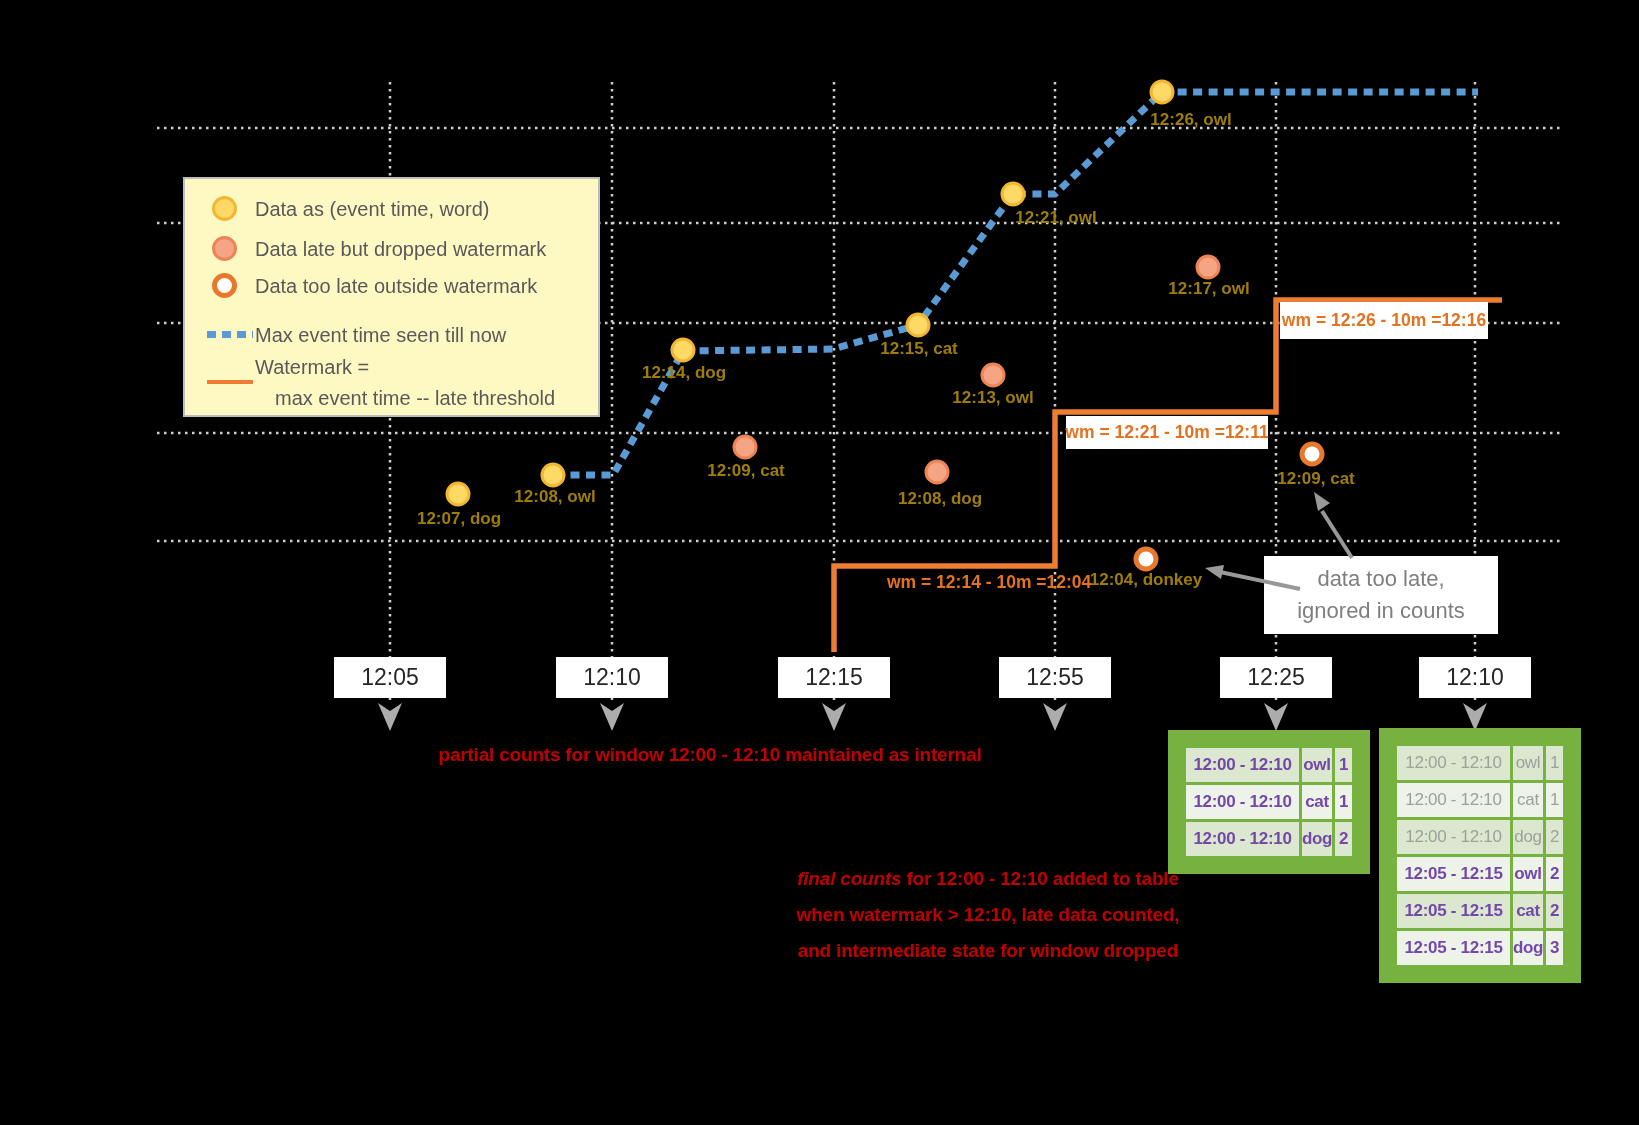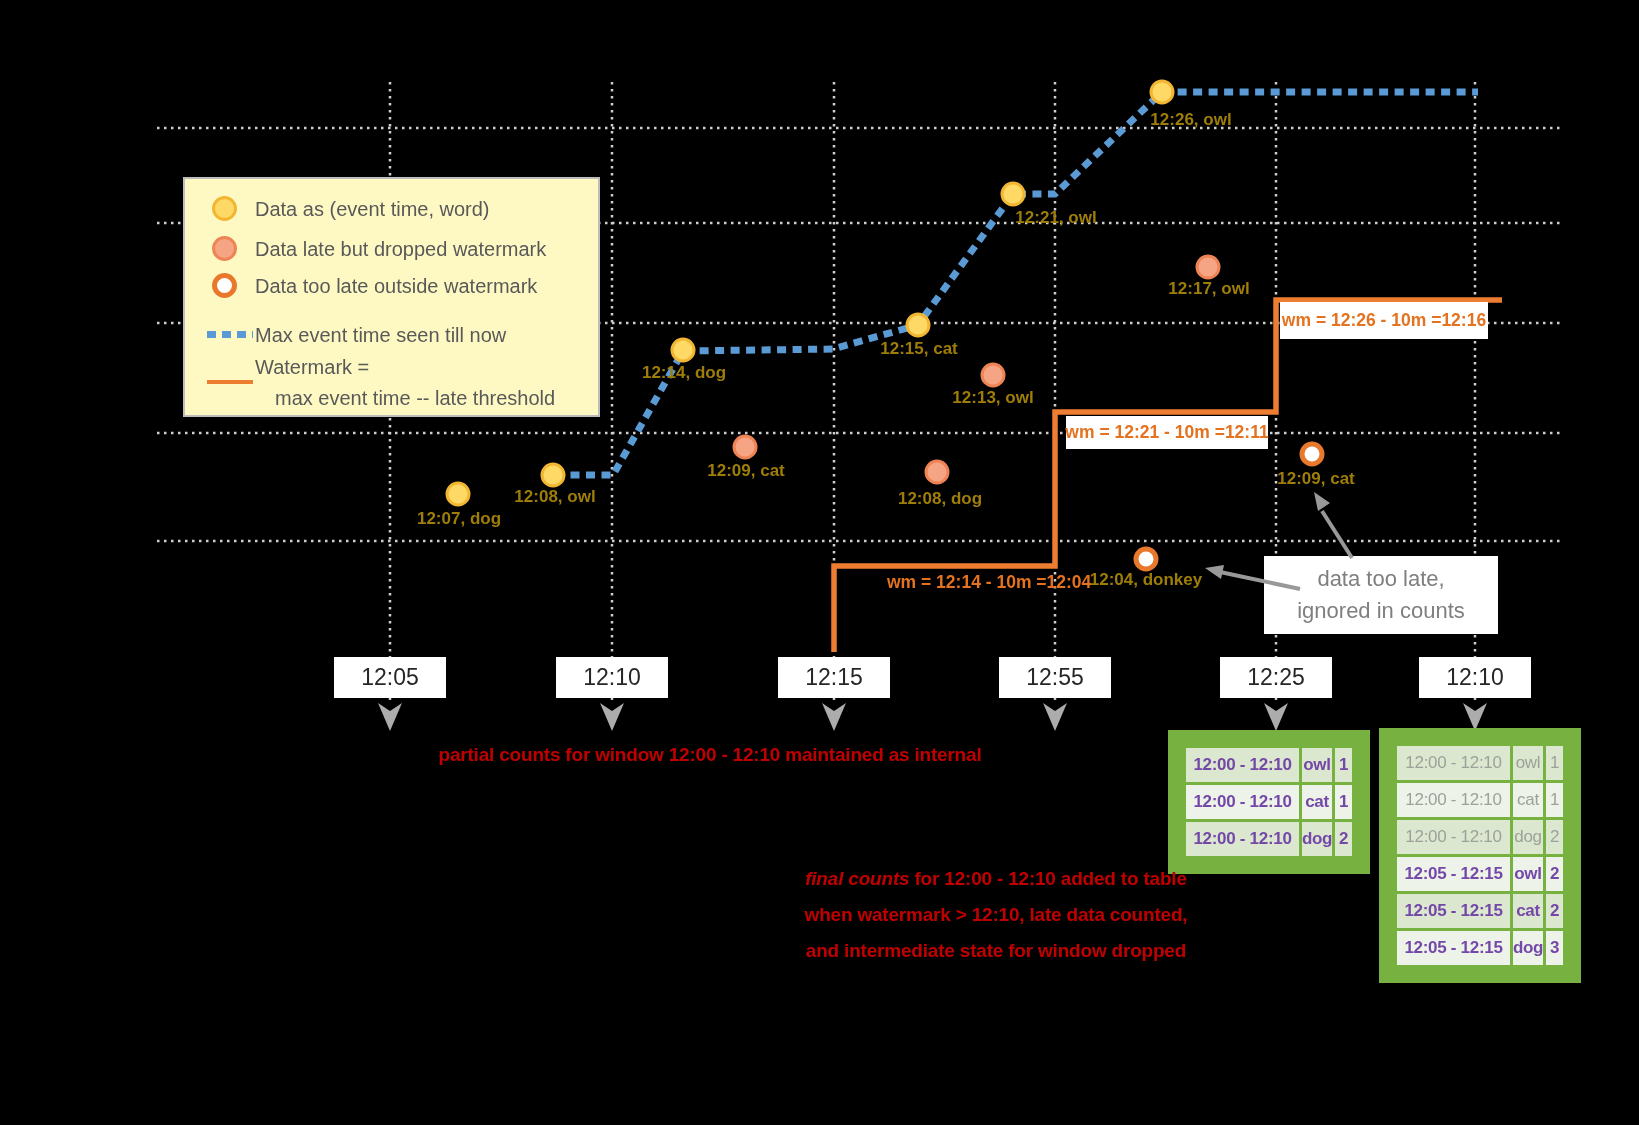--- a/index.html
+++ b/index.html
@@ -188,21 +188,21 @@
         <div class="cell even live">12:05 - 12:15</div>
         <div class="cell even live">dog</div>
         <div class="cell even live">3</div>
       </div>
     </div>
 
   <div class="red-block" id="red-partial" style="left:710px;top:737px;">
     <div class="red-line">partial counts for window 12:00 - 12:10 maintained as internal</div>
   </div>
 
-  <div class="red-block" id="red-final" style="left:988px;top:861px;line-height:36px;margin-left:8px;">
+  <div class="red-block" id="red-final" style="left:988px;top:861px;line-height:36px;">
     <div class="red-line"><span class="red-lead">final counts</span><span> for 12:00 - 12:10 added to table</span></div>
     <div class="red-line">when watermark &gt; 12:10, late data counted,</div>
     <div class="red-line">and intermediate state for window dropped</div>
   </div>
 
   <div id="too-late-note">
     <div class="note-line">data too late,</div>
     <div class="note-line">ignored in counts</div>
   </div>
 

